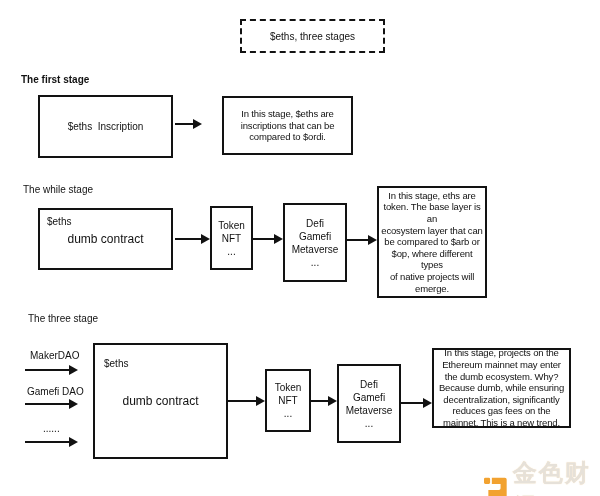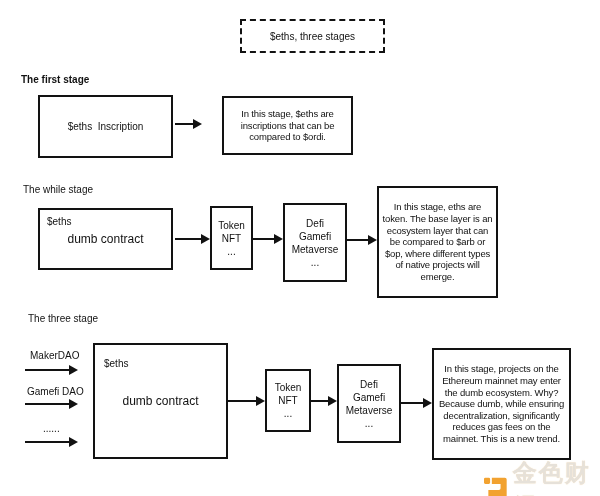--- a/index.html
+++ b/index.html
@@ -94,21 +94,21 @@
 Gamefi
 Metaverse
 ...</span>
   </div>
 
   <div class="arrow" style="left:347px;top:235px;width:30px;">
       <i class="shaft"></i>
       <i class="head"></i>
     </div>
 
-  <div class="box center" style="left:377px;top:186px;width:121px;height:112px;">
+  <div class="box center" style="left:377px;top:186px;width:110px;height:112px;">
     <span class="desc">In this stage, eths are
 token. The base layer is an
 ecosystem layer that can
 be compared to $arb or
 $op, where different types
 of native projects will
 emerge.</span>
   </div>
 
   <div class="stage-label" style="left:28px;top:313px;">The three stage</div>
@@ -157,21 +157,21 @@
 Gamefi
 Metaverse
 ...</span>
   </div>
 
   <div class="arrow" style="left:401px;top:398px;width:31px;">
       <i class="shaft"></i>
       <i class="head"></i>
     </div>
 
-  <div class="box center" style="left:432px;top:348px;width:139px;height:112px;">
+  <div class="box center" style="left:432px;top:348px;width:139px;height:80px;">
     <span class="desc">In this stage, projects on the
 Ethereum mainnet may enter
 the dumb ecosystem. Why?
 Because dumb, while ensuring
 decentralization, significantly
 reduces gas fees on the
 mainnet. This is a new trend.</span>
   </div>
 
   <div class="watermark">

